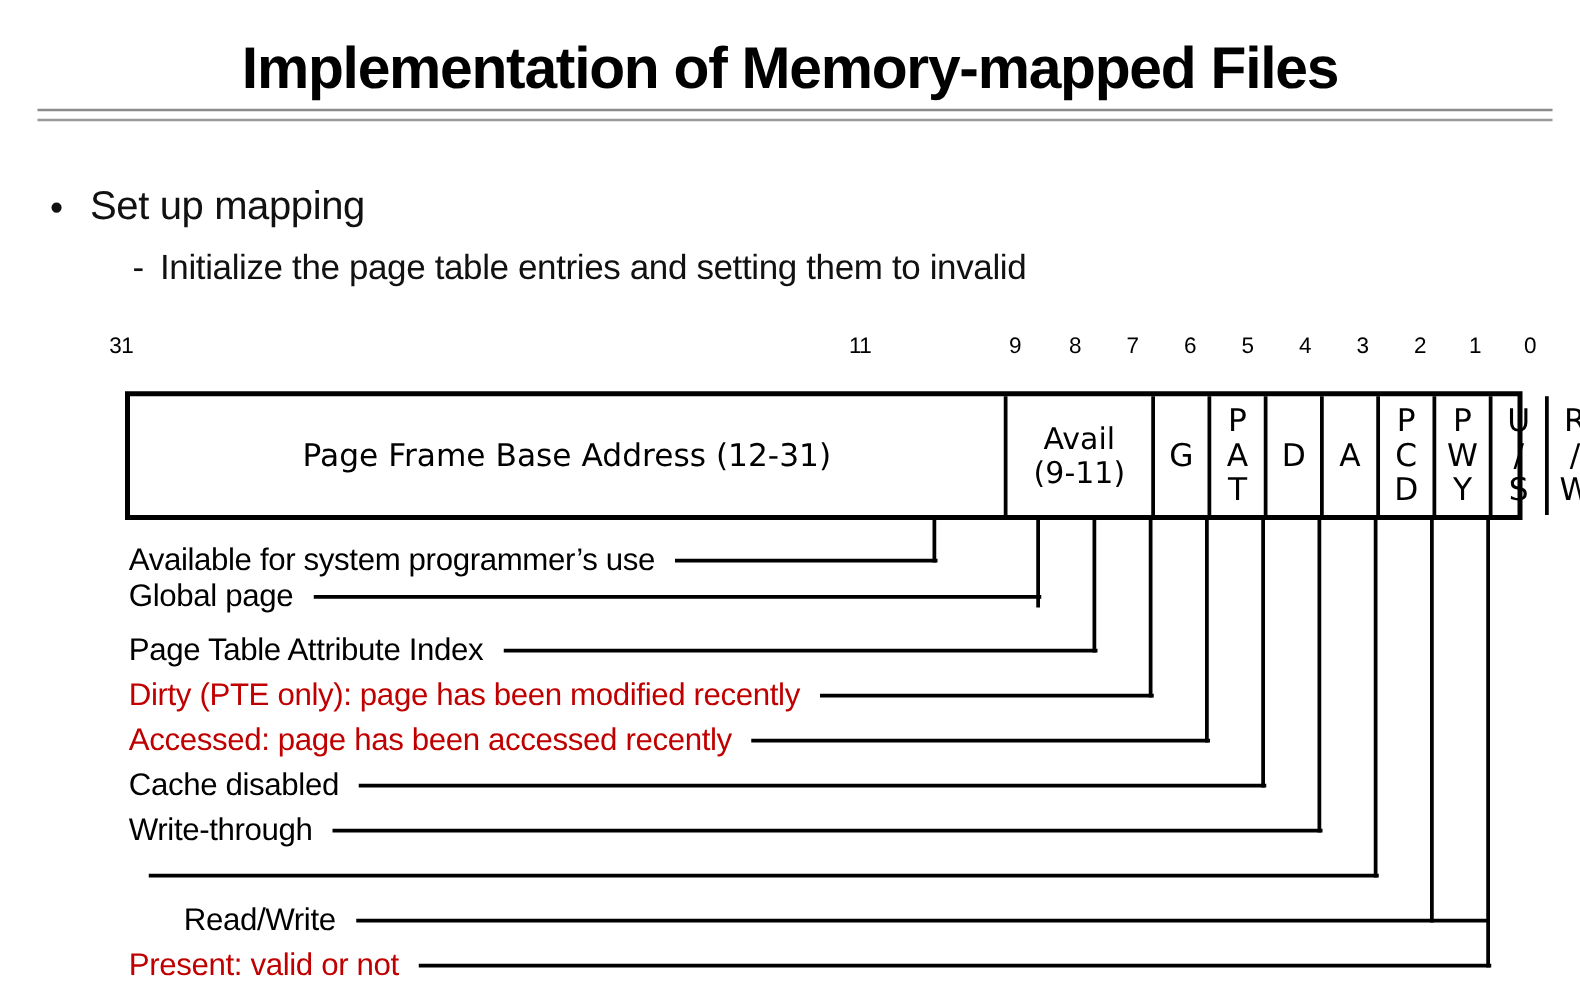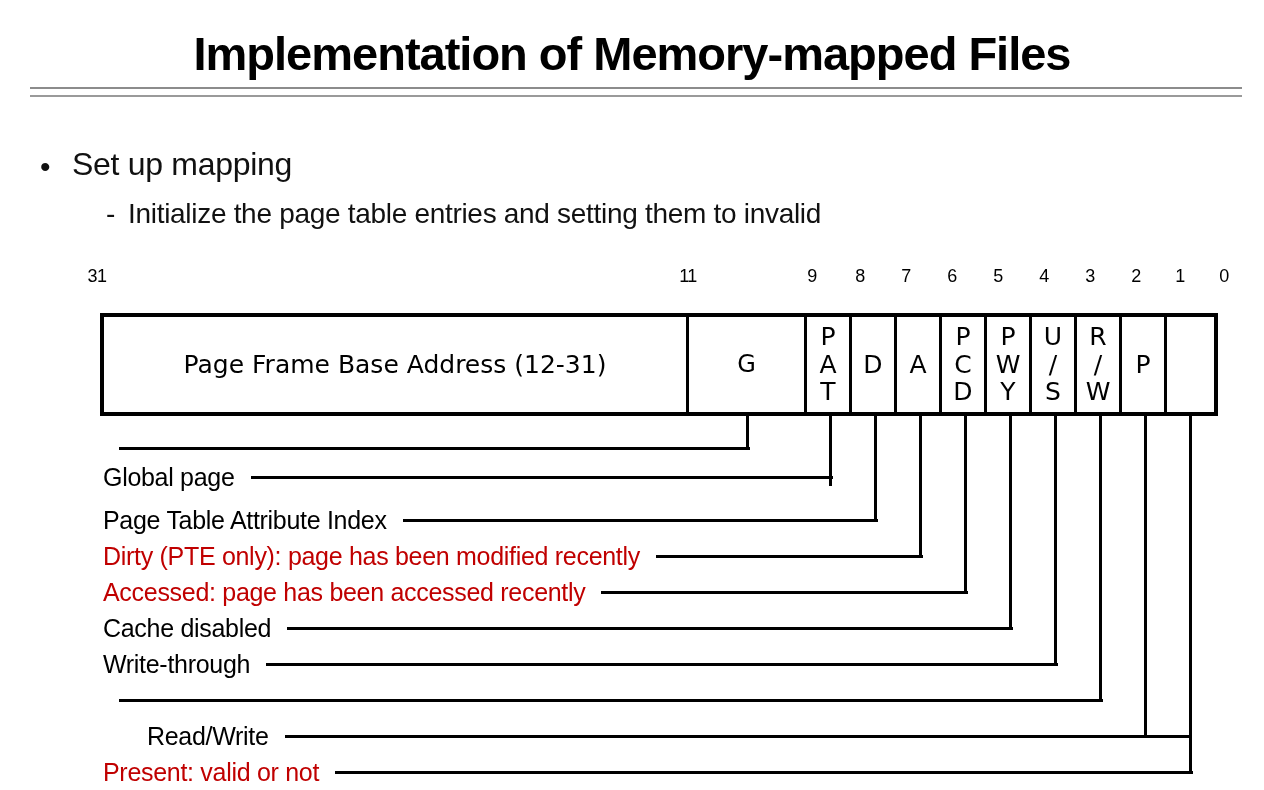--- a/index.html
+++ b/index.html
@@ -45,21 +45,21 @@
     left:100px;top:313px;width:1118px;height:103px;box-sizing:border-box;
     border:4px solid #000;display:flex;background:#fff;
   }
   .cell{
     border-right:3px solid #000;box-sizing:border-box;
     display:flex;align-items:center;justify-content:center;
     text-align:center;white-space:pre-line;
     font-family:"DejaVu Sans",sans-serif;font-size:25px;line-height:1.1;color:#000;
     flex:0 0 auto;
   }
-  .cell:nth-child(1){width:585px;}
+  .cell:nth-child(1){width:702px;}
   .cell:nth-child(2){width:118px;font-size:24px;}
   .cell:nth-child(n+3){width:45px;}
   .cell:nth-child(11){flex:1 1 auto;border-right:none;}
 
   
   .vline{position:absolute;width:3px;background:#000;top:414px;}
   .vline:nth-of-type(1){left:746px;height:36px;}
   .vline:nth-of-type(2){left:829px;height:72px;}
   .vline:nth-of-type(3){left:874px;height:108px;}
   .vline:nth-of-type(4){left:919px;height:144px;}
@@ -111,20 +111,22 @@
     <span>5</span>
     <span>4</span>
     <span>3</span>
     <span>2</span>
     <span>1</span>
     <span>0</span>
   </div>
 
   <div class="abs bitbox">
     <div class="cell">Page Frame Base Address (12-31)</div>
+    <div class="cell">Avail
+(9-11)</div>
     <div class="cell">G</div>
     <div class="cell">P
 A
 T</div>
     <div class="cell">D</div>
     <div class="cell">A</div>
     <div class="cell">P
 C
 D</div>
     <div class="cell">P
@@ -147,20 +149,21 @@
     <div class="vline"></div>
     <div class="vline"></div>
     <div class="vline"></div>
     <div class="vline"></div>
     <div class="vline"></div>
     <div class="vline"></div>
   </div>
 
   <div>
     <div class="fr">
+      <span class="txt">Available for system programmer’s use</span>
       <span class="hline"></span>
     </div>
     <div class="fr">
       <span class="txt">Global page</span>
       <span class="hline"></span>
     </div>
     <div class="fr">
       <span class="txt">Page Table Attribute Index</span>
       <span class="hline"></span>
     </div>

